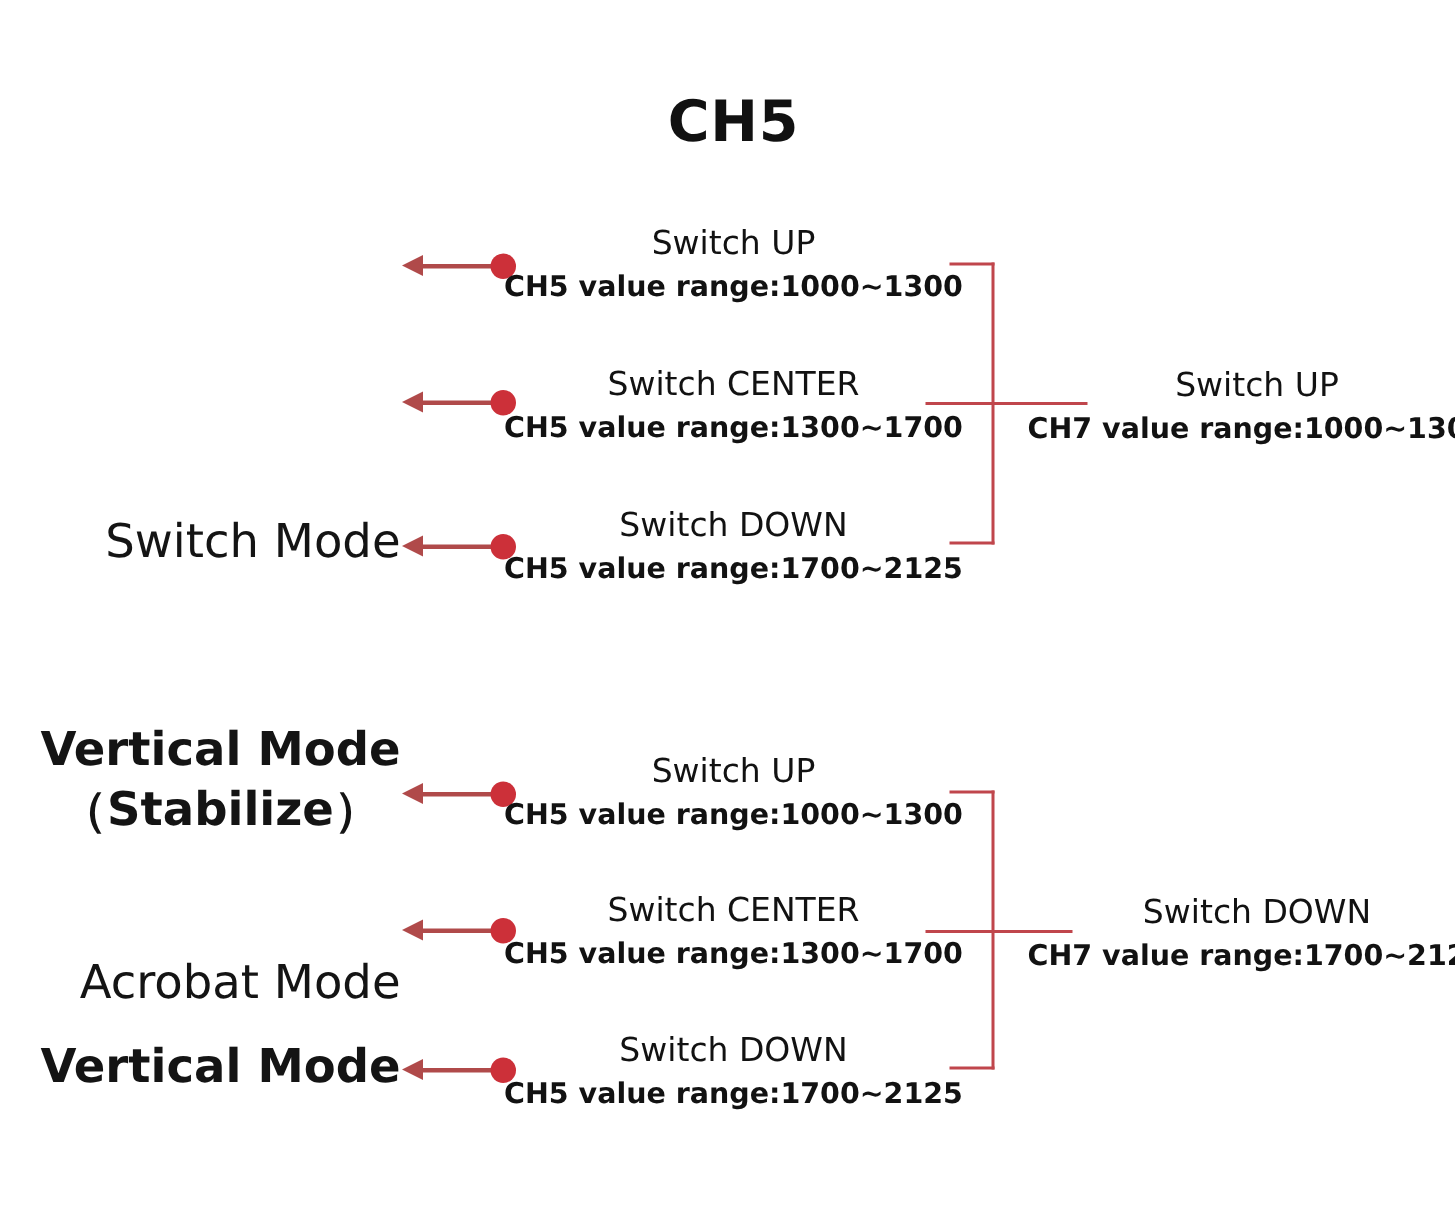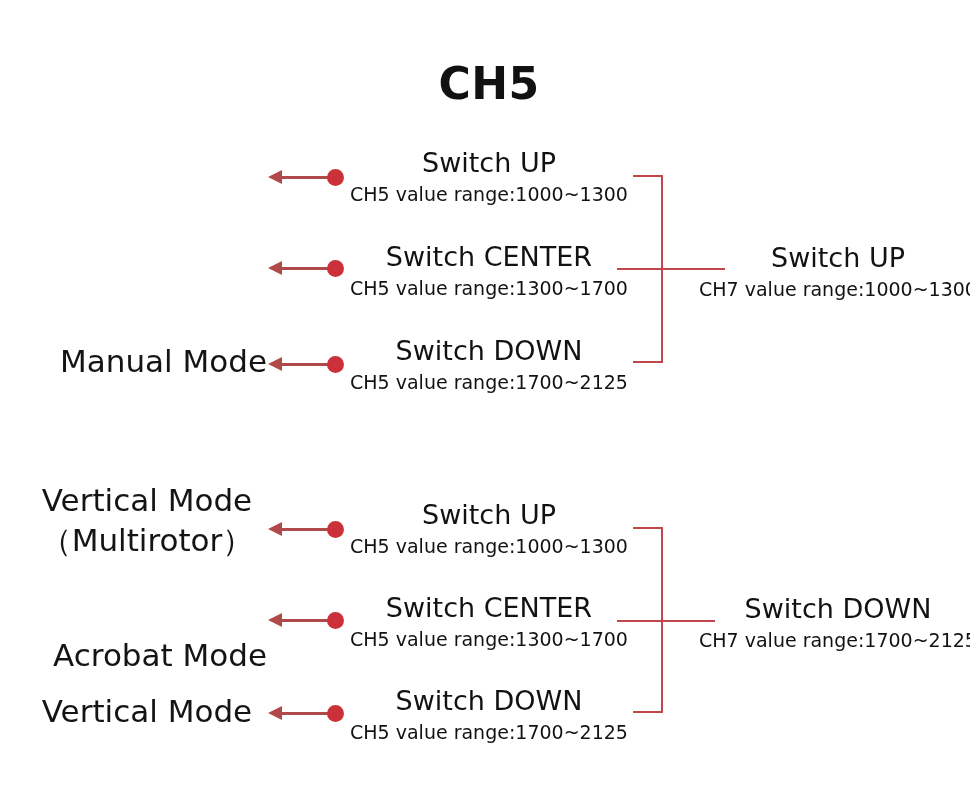--- a/index.html
+++ b/index.html
@@ -17,21 +17,21 @@
     -webkit-font-smoothing: antialiased;
   }
   .stage {
     position: absolute;
     inset: 0;
   }
 
   
   .ch-header {
     position: absolute;
-    font-size: 44px;
+    font-size: 38px;
     font-weight: 700;
     color: #111111;
     letter-spacing: 0.5px;
     text-align: center;
     transform: translateX(-50%);
     white-space: nowrap;
     line-height: 1;
   }
   #ch5-header { left: 489px; top: 62px; }
   #ch7-header { left: 838px; top: 62px; }
@@ -42,20 +42,21 @@
     font-size: 31px;
     font-weight: 400;
     color: #141414;
     line-height: 1.28;
     white-space: nowrap;
     text-align: right;
     transform: translateY(-50%);
   }
   .mode-label.two-line {
     text-align: center;
+    font-weight: bold;
   }
   .mode-label .l2 { display: block; }
 
   
   .arrow {
     position: absolute;
     height: 22px;
     transform: translateY(-50%);
   }
   .arrow .shaft {
@@ -90,28 +91,28 @@
   }
 
   
   .switch-block {
     position: absolute;
     text-align: center;
     transform: translate(-50%, -50%);
     white-space: nowrap;
   }
   .switch-block .title {
-    font-size: 27px;
+    font-size: 22px;
     font-weight: 400;
     color: #121212;
     line-height: 1.22;
   }
   .switch-block .range {
     font-size: 19px;
-    font-weight: 400;
+    font-weight: 700;
     color: #121212;
     line-height: 1.3;
     margin-top: 2px;
   }
 
   
   .bracket-v {
     position: absolute;
     width: 2px;
     background: #c0464c;
@@ -143,21 +144,21 @@
     <span class="head"></span>
     <span class="shaft"></span>
     <span class="dot"></span>
   </div>
   <div class="switch-block" style="left:489px; top:271px;">
     <div class="title">Switch CENTER</div>
     <div class="range">CH5 value range:1300~1700</div>
   </div>
 
   <div class="mode-label" style="right:703px; top:362px;">
-    <span class="l1">Manual Mode</span>
+    <span class="l1">Switch Mode</span>
   </div>
   <div class="arrow" style="left:268px; top:364px; width:76px;">
     <span class="head"></span>
     <span class="shaft"></span>
     <span class="dot"></span>
   </div>
   <div class="switch-block" style="left:489px; top:365px;">
     <div class="title">Switch DOWN</div>
     <div class="range">CH5 value range:1700~2125</div>
   </div>
@@ -167,21 +168,21 @@
   <div class="bracket-h" style="left:633px; top:361px; width:30px;"></div>
   <div class="bracket-h" style="left:617px; top:268px; width:108px;"></div>
 
   <div class="switch-block" style="left:838px; top:272px;">
     <div class="title">Switch UP</div>
     <div class="range">CH7 value range:1000~1300</div>
   </div>
 
   <div class="mode-label two-line" style="left:22px; top:521px; width:250px;">
     <span class="l1">Vertical Mode</span>
-    <span class="l2">（Multirotor）</span>
+    <span class="l2">（Stabilize）</span>
   </div>
   <div class="arrow" style="left:268px; top:529px; width:76px;">
     <span class="head"></span>
     <span class="shaft"></span>
     <span class="dot"></span>
   </div>
   <div class="switch-block" style="left:489px; top:529px;">
     <div class="title">Switch UP</div>
     <div class="range">CH5 value range:1000~1300</div>
   </div>

